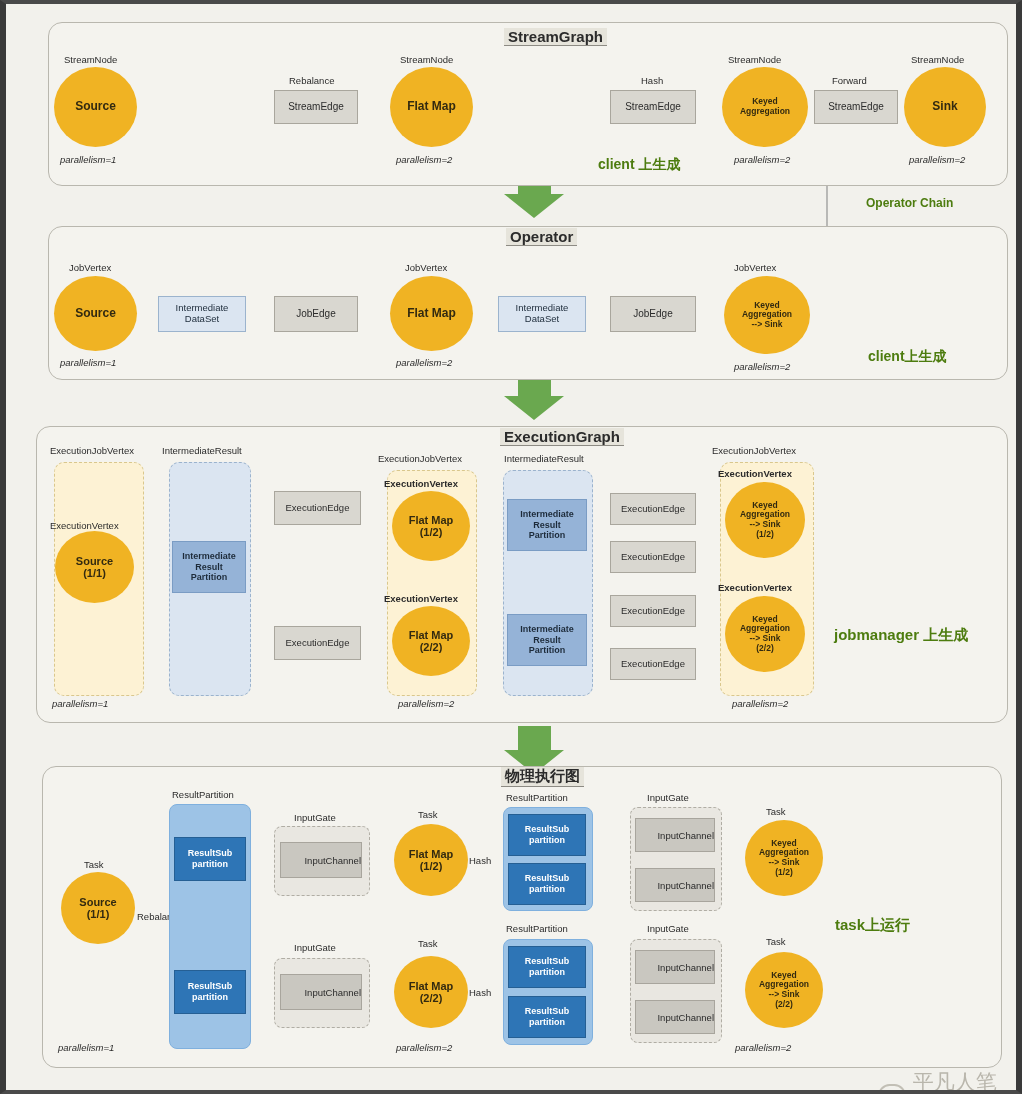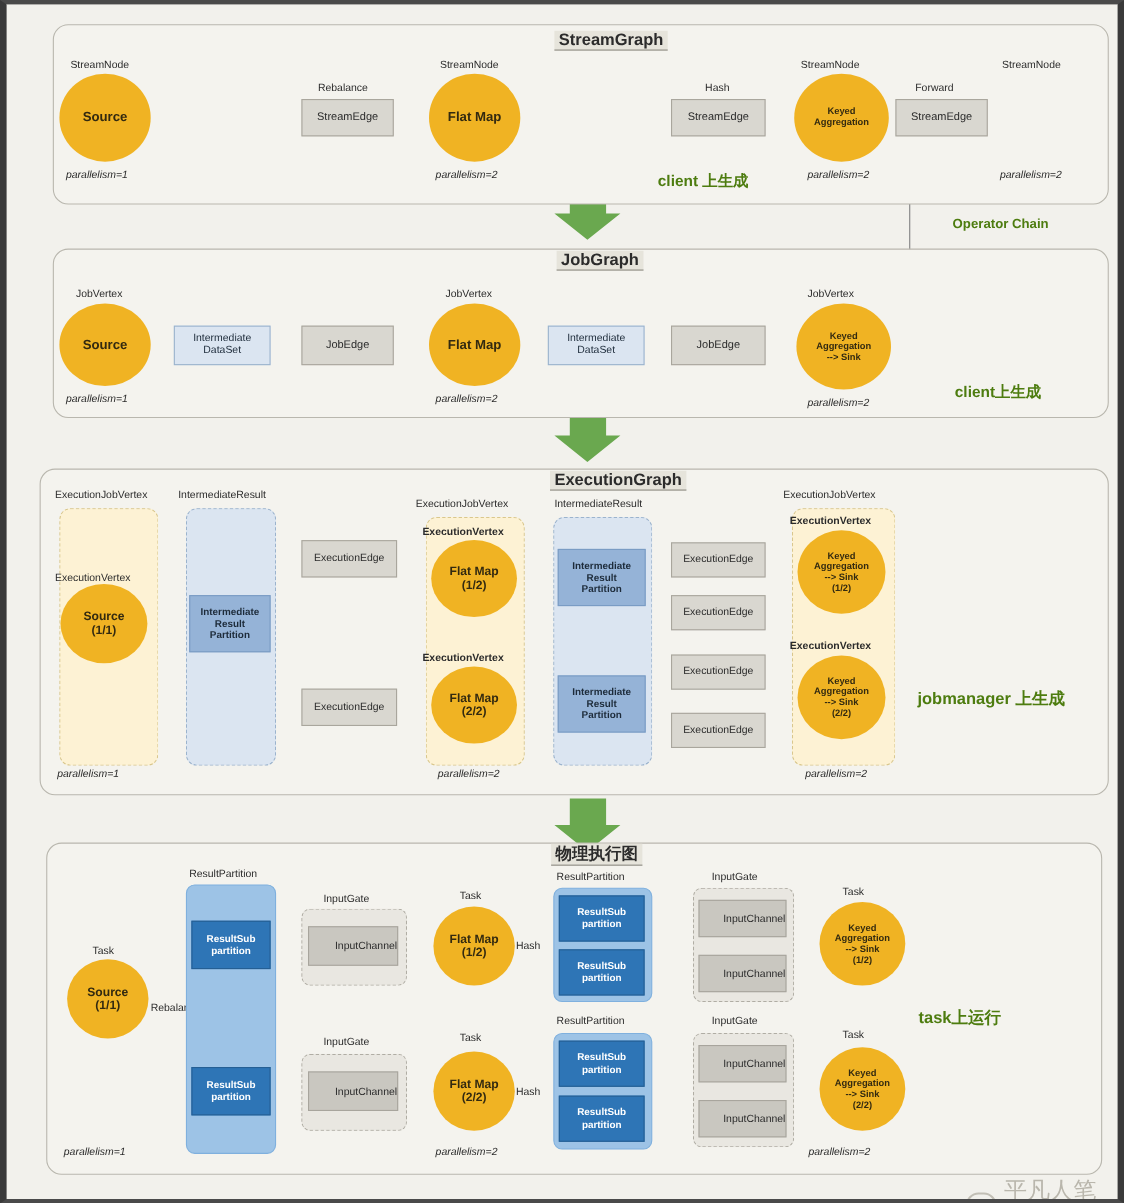--- a/index.html
+++ b/index.html
@@ -150,27 +150,30 @@
 Aggregation</span>
   </div>
   <div class="par" style="left:728px;top:150px;">parallelism=2</div>
 
   <div class="cap" style="left:826px;top:71px;">Forward</div>
   <div class="box gbox" style="left:808px;top:86px;width:84px;height:34px;">
     <span>StreamEdge</span>
   </div>
 
   <div class="cap" style="left:905px;top:50px;">StreamNode</div>
+  <div class="circle" style="left:898px;top:63px;width:82px;height:80px;font-size:12px;">
+    <span>Sink</span>
+  </div>
   <div class="par" style="left:903px;top:150px;">parallelism=2</div>
 
   <div class="red" style="left:592px;top:152px;font-size:14px;">client 上生成</div>
   <div class="red" style="left:860px;top:192px;font-size:12px;">Operator Chain</div>
 
   <div class="panel" style="left:42px;top:222px;width:958px;height:152px;"></div>
-  <div class="ptitle" style="left:500px;top:224px;">JobGraph</div>
+  <div class="ptitle" style="left:500px;top:224px;">Operator</div>
 
   <div class="cap" style="left:63px;top:258px;">JobVertex</div>
   <div class="circle" style="left:48px;top:272px;width:83px;height:75px;font-size:12px;">
     <span>Source</span>
   </div>
   <div class="par" style="left:54px;top:353px;">parallelism=1</div>
 
   <div class="box bbox" style="left:152px;top:292px;width:88px;height:36px;white-space:pre-line;">
     <span>Intermediate
 DataSet</span>

